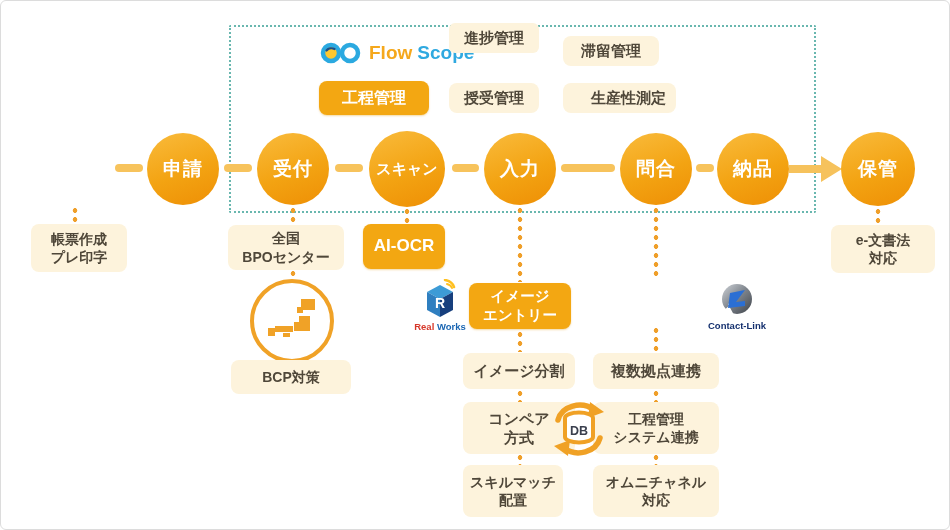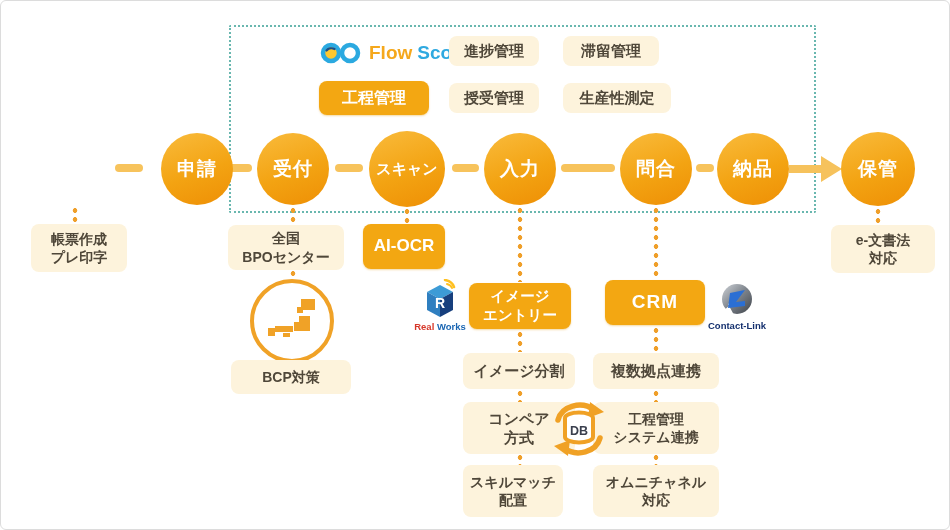--- a/index.html
+++ b/index.html
@@ -64,38 +64,38 @@
       <svg width="44" height="26" viewBox="0 0 44 26">
         <circle cx="11" cy="13" r="8" fill="#ffc82e" stroke="#2ba9e0" stroke-width="4.5"></circle>
         <path d="M6.5 10.5 a6 5 0 0 1 8 -1.5" stroke="#1b4f8a" stroke-width="2.2" fill="none" stroke-linecap="round"></path>
         <circle cx="30" cy="13" r="8" fill="#ffffff" stroke="#2ba9e0" stroke-width="4.5"></circle>
       </svg>
     </span>
     <span class="fs-flow">Flow</span>
     <span class="fs-scope">Scope</span>
   </div>
 
-  <div class="cream-box badge" style="left:448px; top:35px; width:90px; height:30px;">進捗管理</div>
+  <div class="cream-box badge" style="left:448px; top:22px; width:90px; height:30px;border-radius:6px;">進捗管理</div>
   <div class="cream-box badge" style="left:562px; top:35px; width:96px; height:30px;">滞留管理</div>
   <div class="orange-box badge" style="left:318px; top:80px; width:110px; height:34px; font-size:16px;">工程管理</div>
   <div class="cream-box badge" style="left:448px; top:82px; width:90px; height:30px;">授受管理</div>
-  <div class="cream-box badge" style="left:562px; top:82px; width:108px; height:30px;">生産性測定</div>
+  <div class="cream-box badge" style="left:562px; top:82px; width:95px; height:30px;padding-left:18px;">生産性測定</div>
 
   <div class="hbar" style="left:114px; width:28px;"></div>
   <div class="hbar" style="left:223px; width:28px;"></div>
   <div class="hbar" style="left:334px; width:28px;"></div>
   <div class="hbar" style="left:451px; width:27px;"></div>
   <div class="hbar" style="left:560px; width:54px;"></div>
   <div class="hbar" style="left:695px; width:18px;"></div>
 
   <svg class="arrow-svg" width="56" height="38" viewBox="0 0 56 38">
     <path d="M1 15 H33 V6 L54 19 L33 32 V23 H1 Z" fill="#f6c25c"></path>
   </svg>
 
-  <div class="step-circle" style="left:160px;">申請</div>
+  <div class="step-circle" style="left:146px;">申請</div>
   <div class="step-circle" style="left:256px;">受付</div>
   <div class="step-circle small-text" style="left:368px; top:130px; width:76px; height:76px;">スキャン</div>
   <div class="step-circle" style="left:483px;">入力</div>
   <div class="step-circle" style="left:619px;">問合</div>
   <div class="step-circle" style="left:716px;">納品</div>
   <div class="step-circle" style="left:840px; top:131px; width:74px; height:74px;">保管</div>
 
   <div class="vdots" style="left:71px;  top:206px; height:18px;"></div>
   <div class="vdots" style="left:289px; top:206px; height:18px;"></div>
   <div class="vdots" style="left:403px; top:207px; height:16px;"></div>
@@ -145,21 +145,20 @@
       <text x="17" y="29" font-size="14" font-weight="bold" fill="#ffffff" text-anchor="middle" font-family="Liberation Sans, DejaVu Sans, sans-serif">R</text>
     </svg>
     <span class="logo-caption"><span class="rw-real">Real</span><span class="rw-works"> Works</span></span>
   </div>
 
   <div class="orange-box" style="left:468px; top:282px; width:102px; height:46px; font-size:14.5px;">
     <span>イメージ</span>
     <span>エントリー</span>
   </div>
 
-  <div class="orange-box" style="left:604px; top:279px; width:100px; height:45px; font-size:19px; letter-spacing:1px;">CRM</div>
 
   <div class="logo-wrap" style="left:708px; top:281px; width:56px;">
     <svg width="38" height="36" viewBox="0 0 38 36">
       <defs>
         <linearGradient id="clg" x1="0" y1="0" x2="1" y2="1">
           <stop offset="0" stop-color="#cfd3d8"></stop>
             <stop offset="0.5" stop-color="#7c828a"></stop>
             <stop offset="1" stop-color="#3e434a"></stop>
         </linearGradient>
       </defs>

